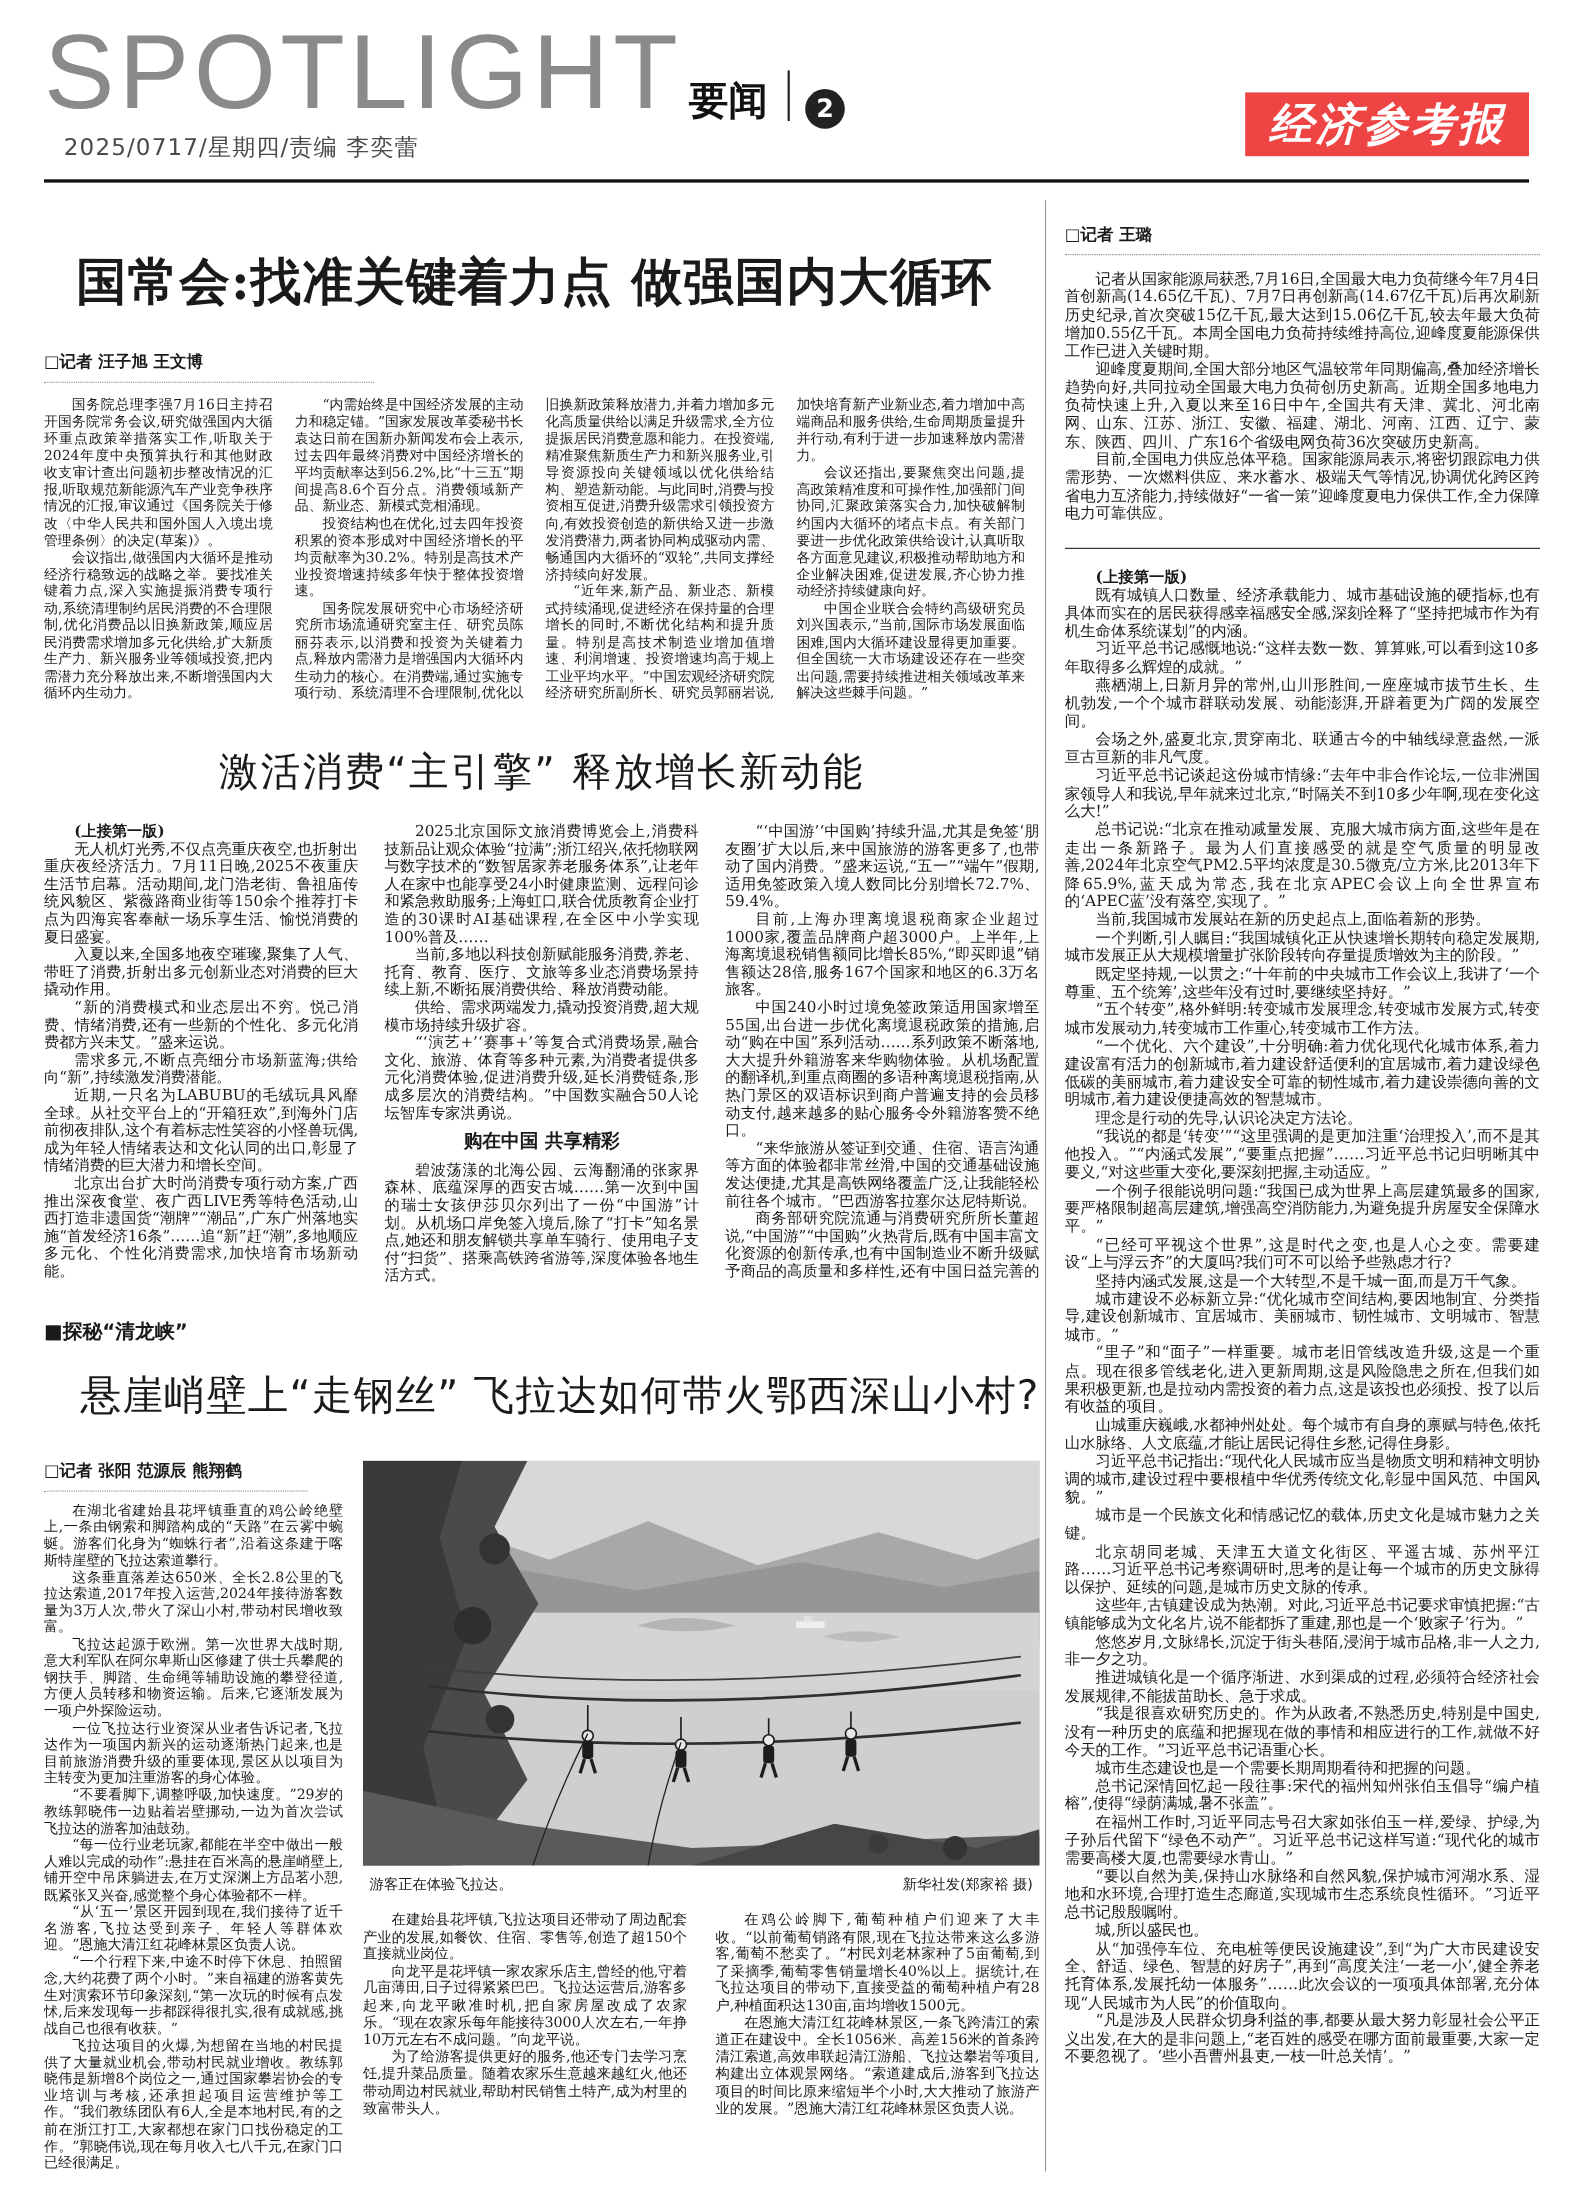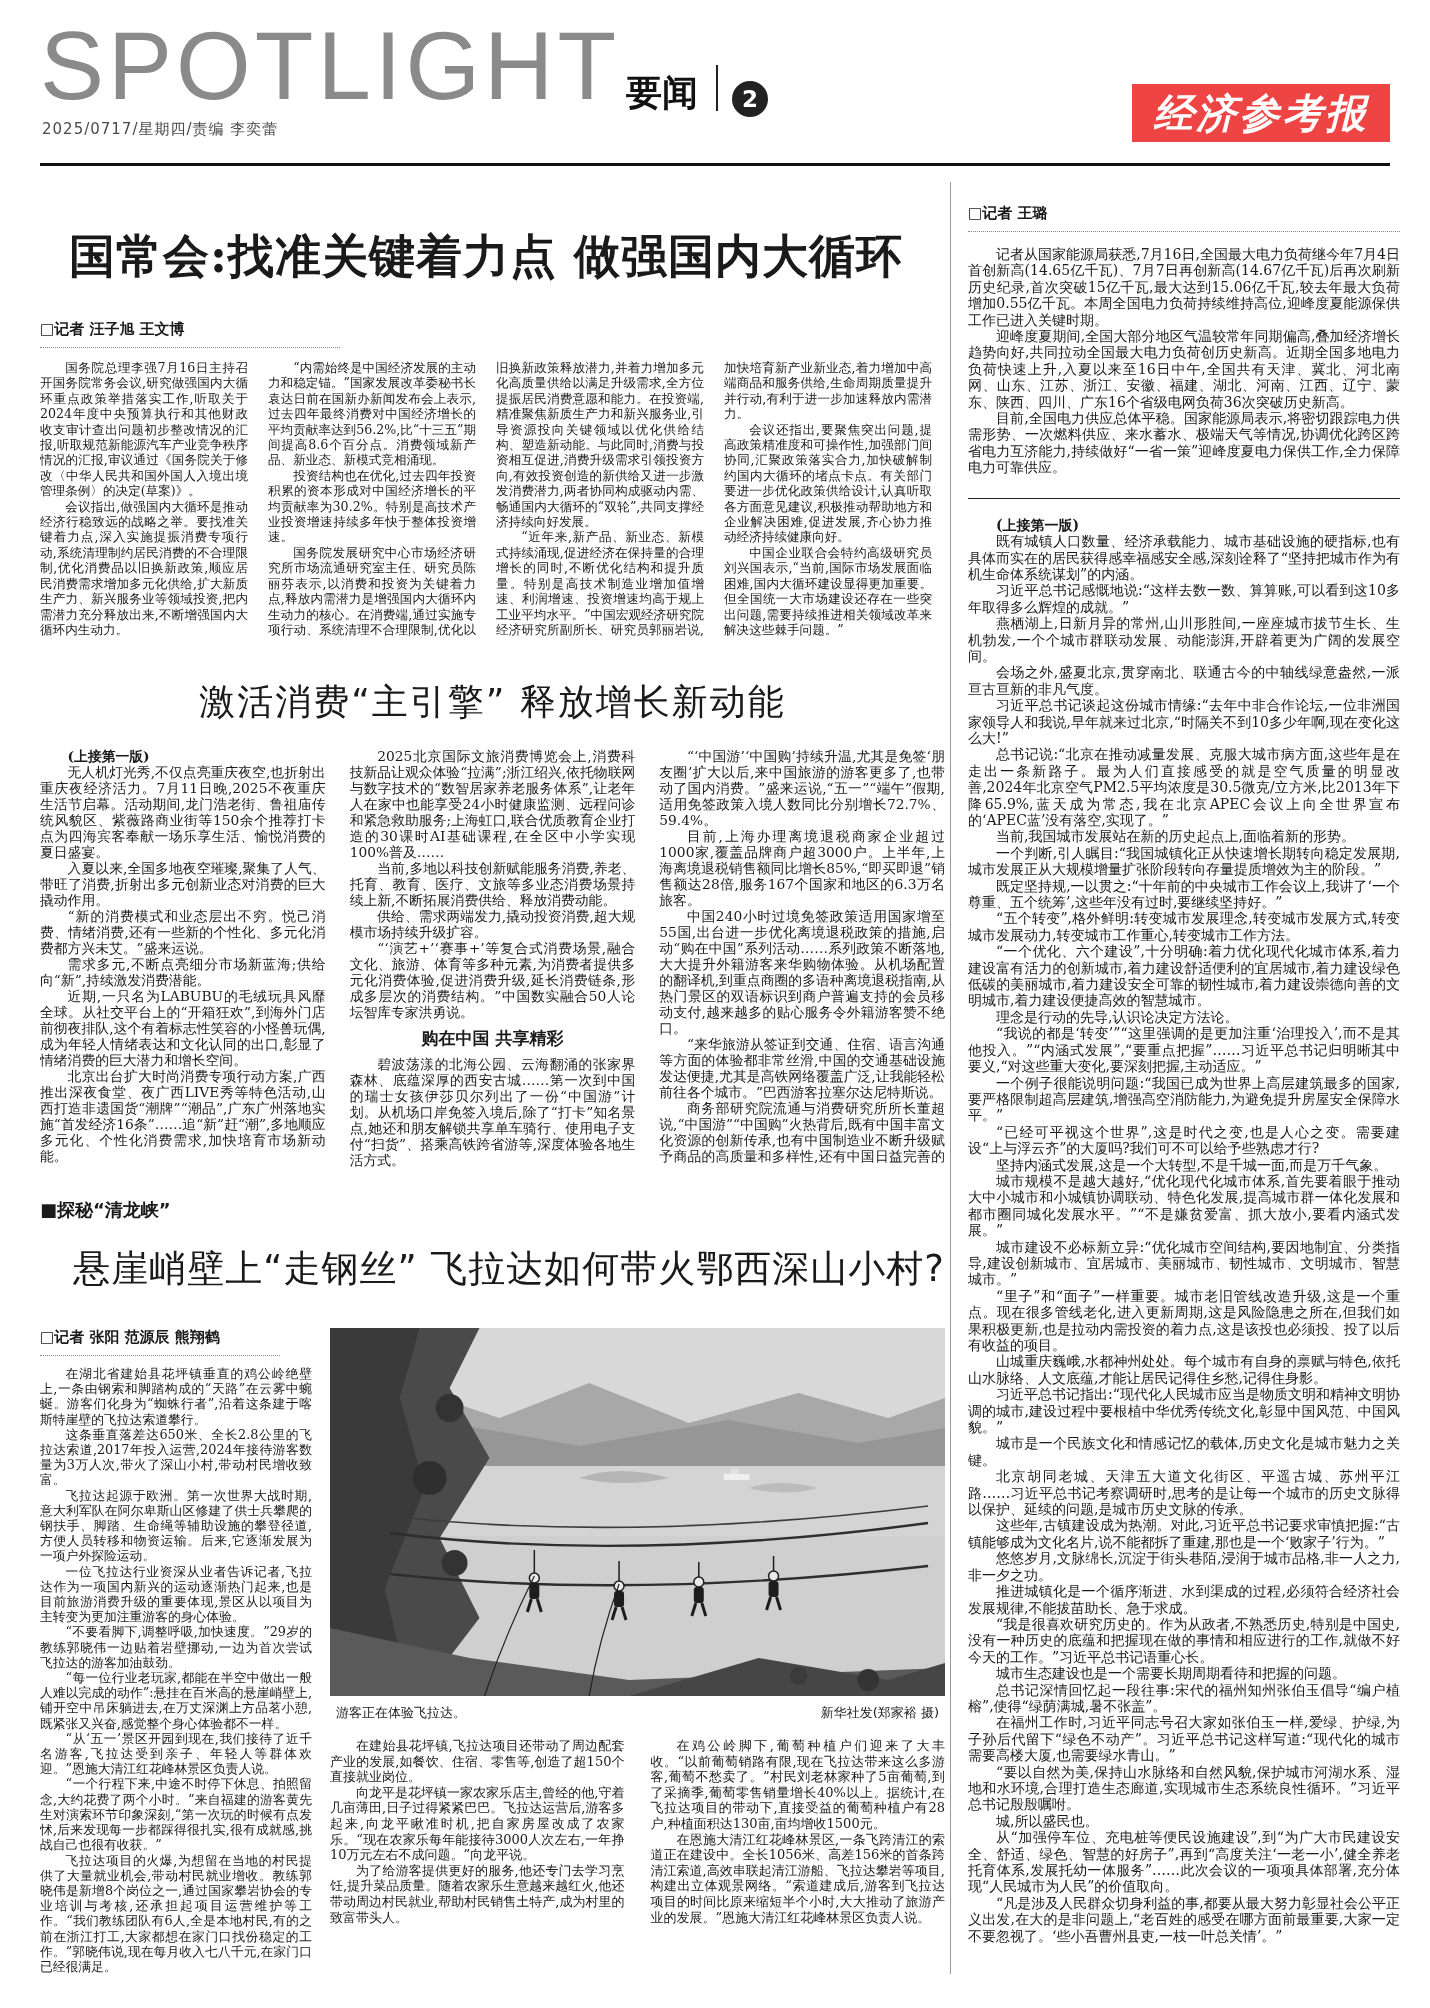--- a/index.html
+++ b/index.html
@@ -12,22 +12,22 @@
   .masthead{position:absolute;left:40px;top:18px;width:1350px;height:140px;}
   .logo-row{position:absolute;left:0;top:0;white-space:nowrap;}
   .logo{font-family:"Liberation Sans","DejaVu Sans",sans-serif;font-size:96px;line-height:96px;
         font-weight:400;color:#8a8a8a;letter-spacing:4px;}
   .section-label{font-family:"DejaVu Sans","Liberation Sans",sans-serif;font-size:36px;
         font-weight:700;color:#111;margin-left:6px;vertical-align:-6px;}
   .v-bar{display:inline-block;width:2px;height:46px;background:#222;margin:0 14px 0 18px;vertical-align:-12px;}
   .page-circle{display:inline-block;width:36px;height:36px;border-radius:50%;background:#222;
         color:#fff;font-family:"DejaVu Sans",sans-serif;font-size:23px;font-weight:700;
         text-align:center;line-height:36px;vertical-align:-8px;}
-  .dateline{position:absolute;left:2px;top:102px;font-family:"DejaVu Sans","Liberation Sans",sans-serif;
-        font-size:15px;color:#4a4a4a;letter-spacing:1px;}
+  .dateline{position:absolute;left:18px;top:102px;font-family:"DejaVu Sans","Liberation Sans",sans-serif;
+        font-size:21px;color:#4a4a4a;letter-spacing:1px;}
   .brand{position:absolute;right:0;top:66px;width:258px;height:58px;background:#ef4444;
         color:#fff;font-size:40px;line-height:58px;text-align:center;font-weight:700;
         font-family:"DejaVu Serif",serif;font-style:italic;letter-spacing:3px;}
   .top-rule{position:absolute;left:40px;top:163px;width:1350px;height:3px;background:#111;}
   .v-divider{position:absolute;left:950px;top:182px;width:1px;height:1792px;background:#9a9a9a;}
 
   
   .byline{font-weight:700;font-size:15px;padding-bottom:8px;border-bottom:1px dotted #888;
           font-family:"DejaVu Sans",sans-serif;}
   p.para{margin:0;text-indent:2em;text-align:justify;}
@@ -231,21 +231,20 @@
       <p class="para">当前,我国城市发展站在新的历史起点上,面临着新的形势。</p>
       <p class="para">一个判断,引人瞩目:“我国城镇化正从快速增长期转向稳定发展期,城市发展正从大规模增量扩张阶段转向存量提质增效为主的阶段。”</p>
       <p class="para">既定坚持规,一以贯之:“十年前的中央城市工作会议上,我讲了‘一个尊重、五个统筹’,这些年没有过时,要继续坚持好。”</p>
       <p class="para">“五个转变”,格外鲜明:转变城市发展理念,转变城市发展方式,转变城市发展动力,转变城市工作重心,转变城市工作方法。</p>
       <p class="para">“一个优化、六个建设”,十分明确:着力优化现代化城市体系,着力建设富有活力的创新城市,着力建设舒适便利的宜居城市,着力建设绿色低碳的美丽城市,着力建设安全可靠的韧性城市,着力建设崇德向善的文明城市,着力建设便捷高效的智慧城市。</p>
       <p class="para">理念是行动的先导,认识论决定方法论。</p>
       <p class="para">“我说的都是‘转变’”“这里强调的是更加注重‘治理投入’,而不是其他投入。”“内涵式发展”,“要重点把握”……习近平总书记归明晰其中要义,“对这些重大变化,要深刻把握,主动适应。”</p>
       <p class="para">一个例子很能说明问题:“我国已成为世界上高层建筑最多的国家,要严格限制超高层建筑,增强高空消防能力,为避免提升房屋安全保障水平。”</p>
       <p class="para">“已经可平视这个世界”,这是时代之变,也是人心之变。需要建设“上与浮云齐”的大厦吗?我们可不可以给予些熟虑才行?</p>
       <p class="para">坚持内涵式发展,这是一个大转型,不是千城一面,而是万千气象。</p>
-      <p class="para">城市规模不是越大越好,“优化现代化城市体系,首先要着眼于推动大中小城市和小城镇协调联动、特色化发展,提高城市群一体化发展和都市圈同城化发展水平。”“不是嫌贫爱富、抓大放小,要看内涵式发展。”</p>
       <p class="para">城市建设不必标新立异:“优化城市空间结构,要因地制宜、分类指导,建设创新城市、宜居城市、美丽城市、韧性城市、文明城市、智慧城市。”</p>
       <p class="para">“里子”和“面子”一样重要。城市老旧管线改造升级,这是一个重点。现在很多管线老化,进入更新周期,这是风险隐患之所在,但我们如果积极更新,也是拉动内需投资的着力点,这是该投也必须投、投了以后有收益的项目。</p>
       <p class="para">山城重庆巍峨,水都神州处处。每个城市有自身的禀赋与特色,依托山水脉络、人文底蕴,才能让居民记得住乡愁,记得住身影。</p>
       <p class="para">习近平总书记指出:“现代化人民城市应当是物质文明和精神文明协调的城市,建设过程中要根植中华优秀传统文化,彰显中国风范、中国风貌。”</p>
       <p class="para">城市是一个民族文化和情感记忆的载体,历史文化是城市魅力之关键。</p>
       <p class="para">北京胡同老城、天津五大道文化街区、平遥古城、苏州平江路……习近平总书记考察调研时,思考的是让每一个城市的历史文脉得以保护、延续的问题,是城市历史文脉的传承。</p>
       <p class="para">这些年,古镇建设成为热潮。对此,习近平总书记要求审慎把握:“古镇能够成为文化名片,说不能都拆了重建,那也是一个‘败家子’行为。”</p>
       <p class="para">悠悠岁月,文脉绵长,沉淀于街头巷陌,浸润于城市品格,非一人之力,非一夕之功。</p>
       <p class="para">推进城镇化是一个循序渐进、水到渠成的过程,必须符合经济社会发展规律,不能拔苗助长、急于求成。</p>
       <p class="para">“我是很喜欢研究历史的。作为从政者,不熟悉历史,特别是中国史,没有一种历史的底蕴和把握现在做的事情和相应进行的工作,就做不好今天的工作。”习近平总书记语重心长。</p>

